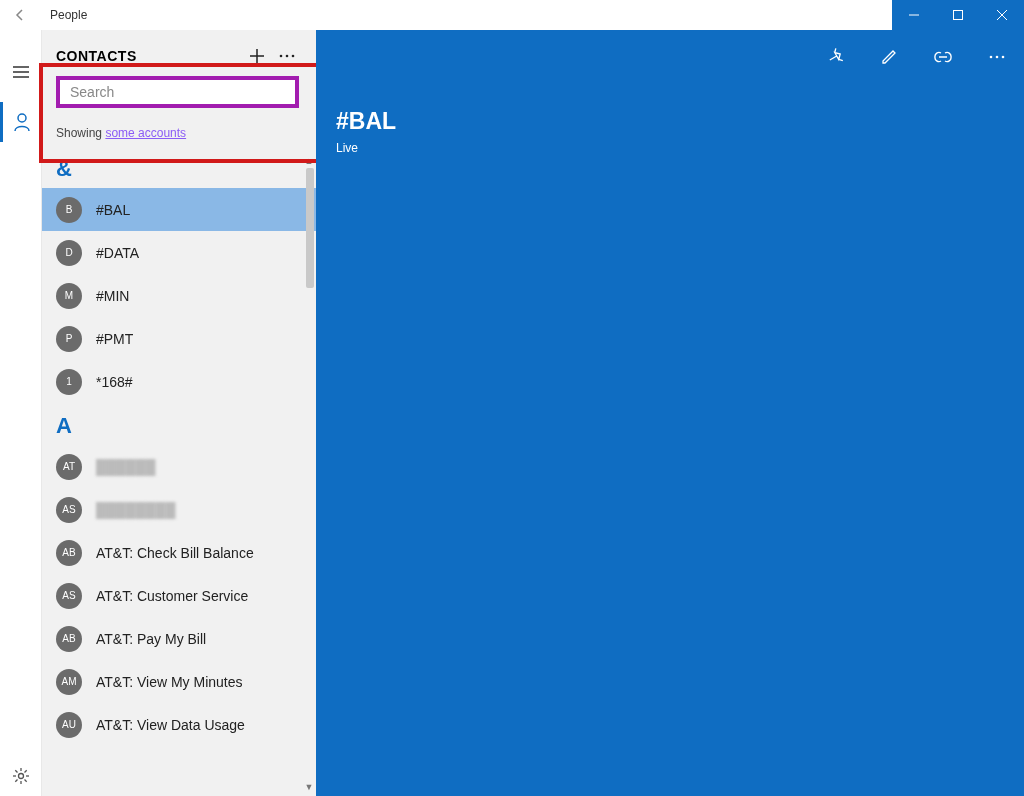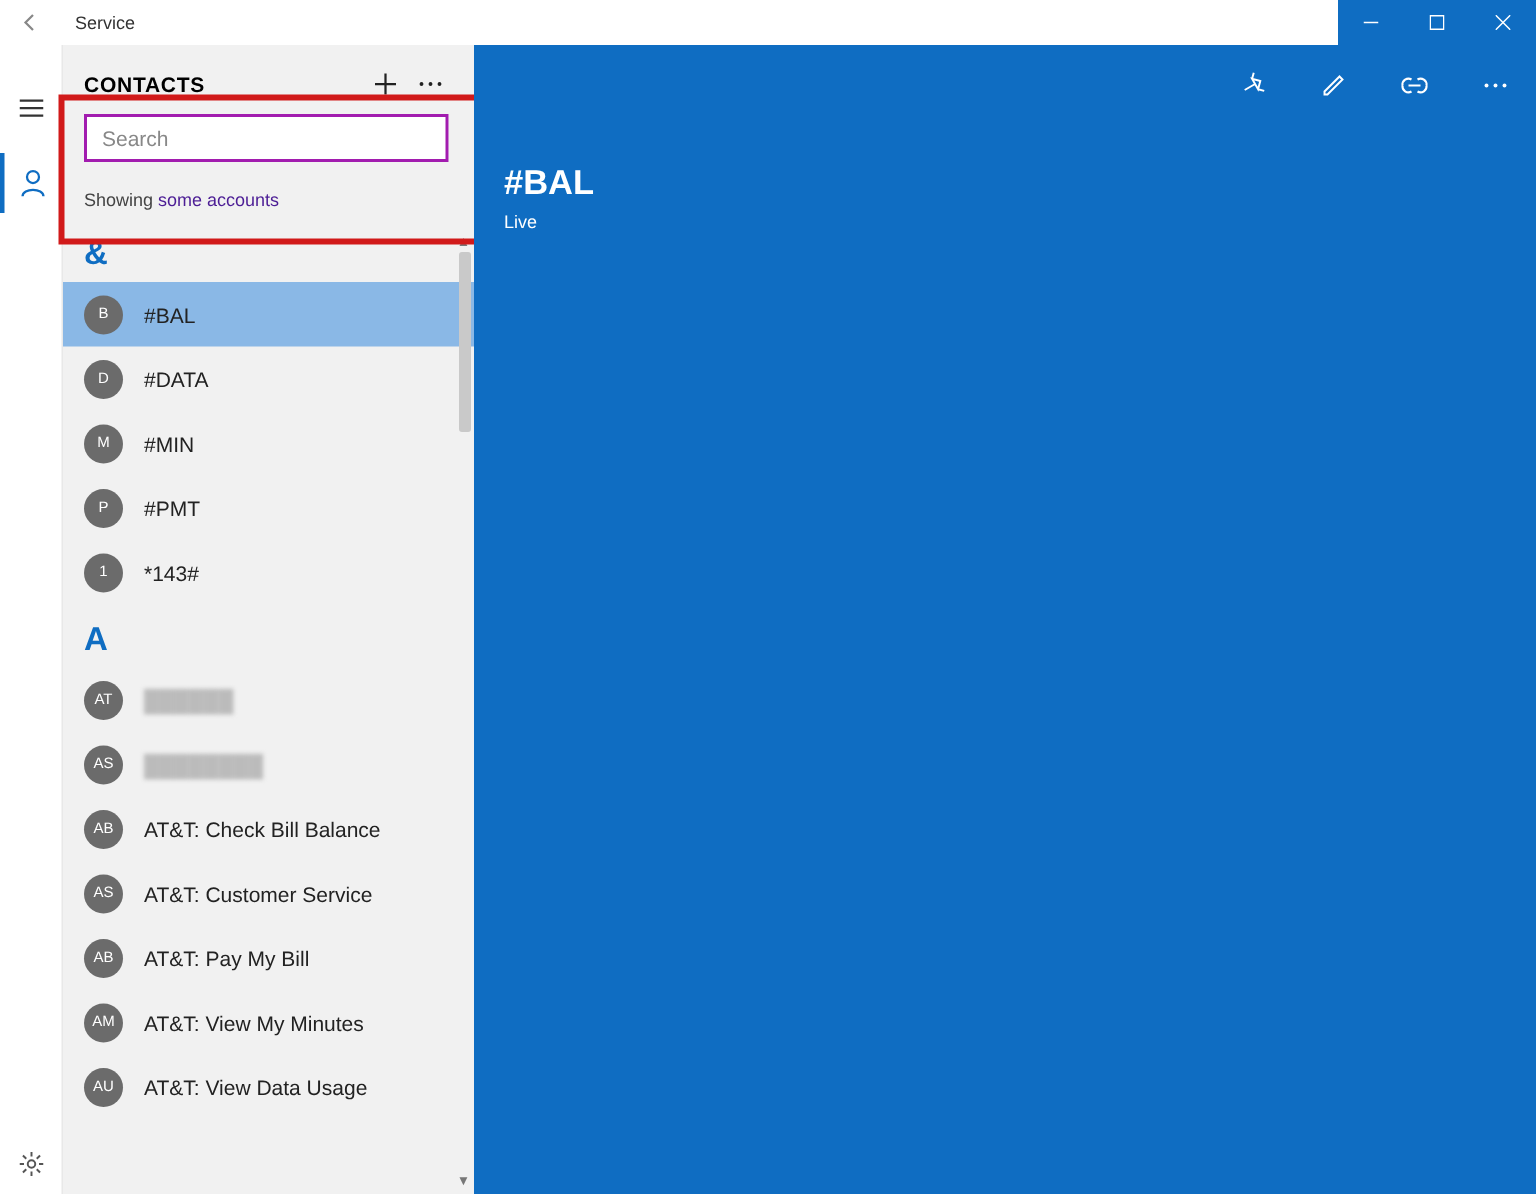--- a/index.html
+++ b/index.html
@@ -21,24 +21,24 @@
 .rail .burger, .rail .person, .rail .gear { width:42px; height:40px; display:flex; align-items:center; justify-content:center; color:#333; }
 .rail .person { color:#0f6dc2; border-left:3px solid #0f6dc2; margin-top:10px; }
 .rail .spacer { flex:1; }
 
 
 .list { width:274px; background:#f1f1f1; display:flex; flex-direction:column; position:relative; }
 .list-head { padding:18px 14px 8px 14px; }
 .list-head-row { display:flex; align-items:center; margin-bottom:12px; }
 .list-head-row h1 { font-size:14px; font-weight:700; letter-spacing:0.5px; flex:1; }
 .headicon { width:30px; display:flex; justify-content:center; color:#222; }
-.search { width:243px; height:32px; border:2px solid #a21caf; background:#fff; padding:0 10px; font-size:14px; color:#333; outline:none; }
+.search { width:243px; height:32px; border:4px solid #a21caf; background:#fff; padding:0 10px; font-size:14px; color:#333; outline:none; }
 .search::placeholder { color:#888; }
 .showing { font-size:12px; color:#444; padding:10px 14px 6px; }
-.showing a { color:#4c1d95; cursor:pointer; }
+.showing a { color:#8b5cf6; text-decoration:underline; cursor:pointer; }
 
 .scroll { flex:1; overflow-y:auto; position:relative; }
 .group-letter { font-size:22px; font-weight:600; color:#0f6dc2; padding:10px 14px 6px; }
 .item { display:flex; align-items:center; height:43px; padding:0 14px; gap:14px; cursor:pointer; }
 .item.selected { background:#8ab8e6; }
 .avatar { width:26px; height:26px; border-radius:50%; background:#6b6b6b; color:#fff; display:flex; align-items:center; justify-content:center; font-size:10px; font-weight:500; }
 .item .name { font-size:14px; color:#222; }
 .item.redacted .name { color:#bbb; filter: blur(1.5px); }
 .fake-scrollbar { position:absolute; right:2px; top:138px; width:8px; height:120px; background:#c9c9c9; border-radius:2px; }
 .fake-scroll-arrow { position:absolute; right:2px; width:10px; height:10px; color:#777; font-size:9px; text-align:center; }
@@ -61,21 +61,21 @@
 <body>
 
 <div class="app">
 
   <div class="titlebar">
     <div class="back">
       <svg width="14" height="14" viewBox="0 0 14 14">
           <path d="M9 2 L4 7 L9 12" stroke="#888" stroke-width="1.5" fill="none"></path>
         </svg>
     </div>
-    <div class="title">Service</div>
+    <div class="title">People</div>
     <div class="spacer"></div>
     <div class="titlebar-right">
       <div class="winbtn">
         <svg width="10" height="10">
             <line x1="0" y1="5" x2="10" y2="5" stroke="#fff" stroke-width="1"></line>
           </svg>
       </div>
       <div class="winbtn">
         <svg width="10" height="10">
             <rect x="0.5" y="0.5" width="9" height="9" stroke="#fff" fill="none" stroke-width="1"></rect>
@@ -157,21 +157,21 @@
           <div class="item">
             <div class="avatar">M</div>
             <div class="name">#MIN</div>
           </div>
           <div class="item">
             <div class="avatar">P</div>
             <div class="name">#PMT</div>
           </div>
           <div class="item">
             <div class="avatar">1</div>
-            <div class="name">*143#</div>
+            <div class="name">*168#</div>
           </div>
           <div class="group-letter">A</div>
           <div class="item redacted">
             <div class="avatar">AT</div>
             <div class="name">██████</div>
           </div>
           <div class="item redacted">
             <div class="avatar">AS</div>
             <div class="name">████████</div>
           </div>

